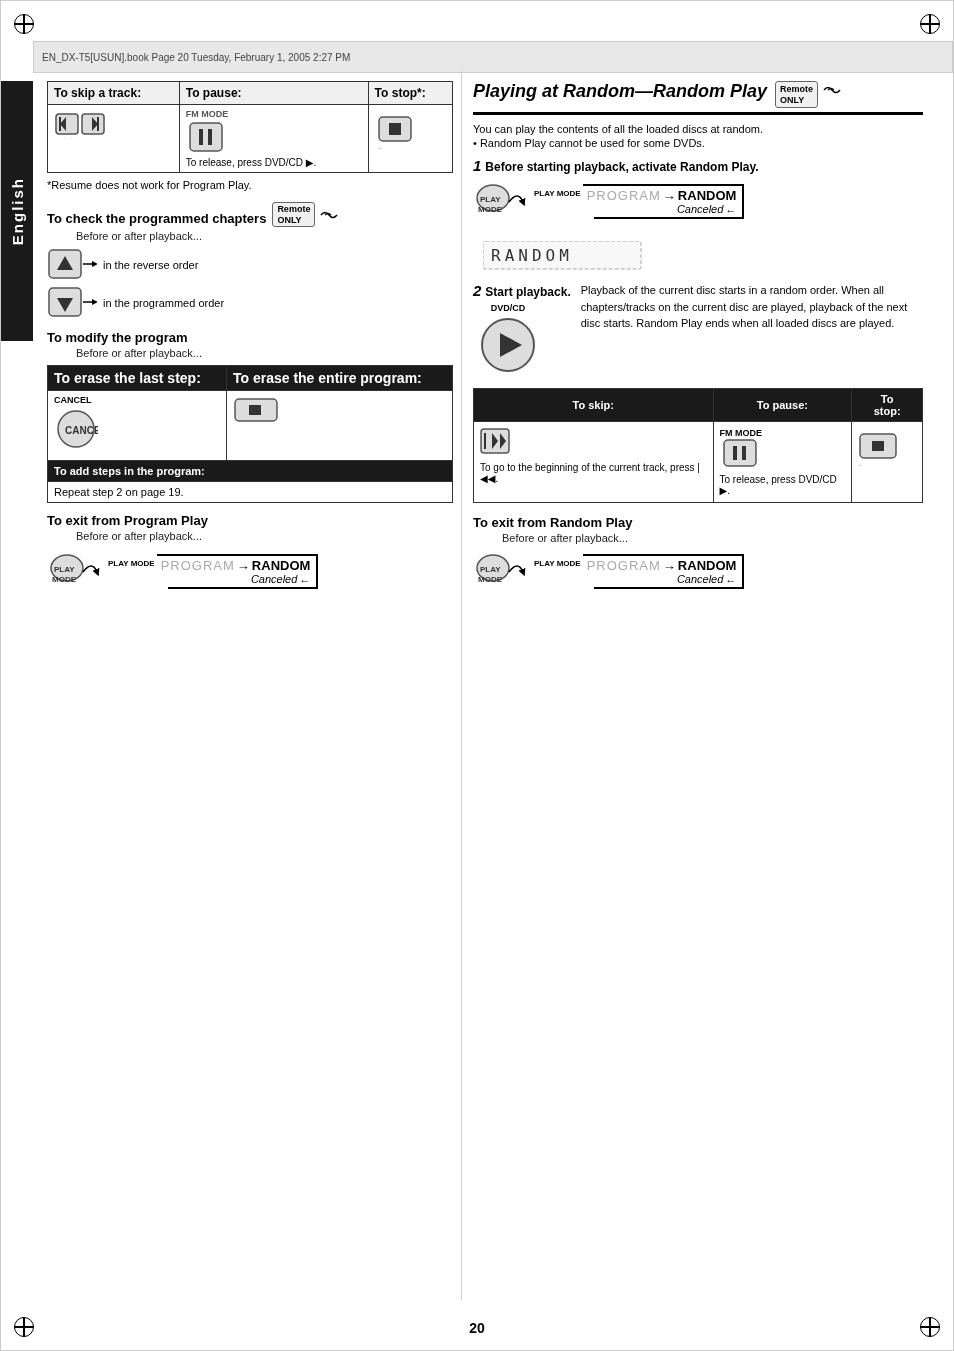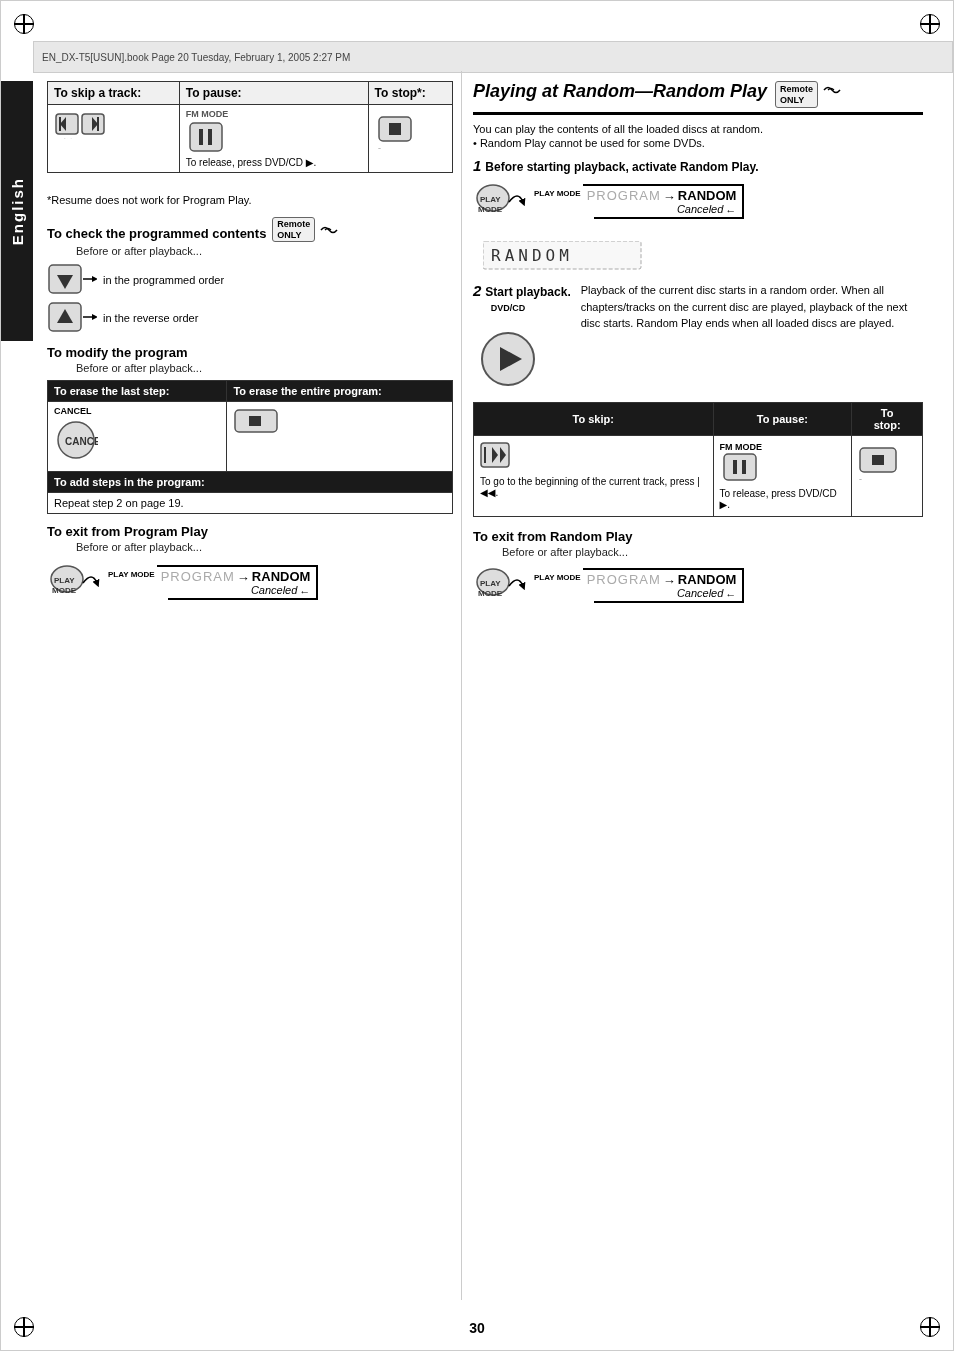--- a/index.html
+++ b/index.html
@@ -101,21 +101,21 @@
       left: 462px;
       top: 70px;
       width: 478px;
       padding: 10px 18px 10px 10px;
     }
 
     
     .sps-table {
       width: 100%;
       border-collapse: collapse;
-      margin-bottom: 21px;
+      margin-bottom: 6px;
       border-radius: 6px;
     }
     .sps-table th {
       border: 1px solid #333;
       padding: 4px 6px;
       font-size: 12px;
       font-weight: bold;
       background: #f0f0f0;
       text-align: left;
     }
@@ -191,21 +191,21 @@
 
     
     .modify-table {
       width: 100%;
       border-collapse: collapse;
       margin: 4px 0;
     }
     .modify-table th {
       border: 1px solid #333;
       padding: 4px 6px;
-      font-size: 11px;
+      font-size: 14px;
       font-weight: bold;
       background: #1a1a1a;
       color: #fff;
       text-align: left;
     }
     .modify-table td {
       border: 1px solid #333;
       padding: 4px 6px;
       font-size: 11px;
       vertical-align: top;
@@ -313,51 +313,51 @@
               <text x="2" y="46" font-size="11">☞</text>
             </svg>
           </td>
         </tr>
       </tbody>
     </table>
     <div class="resume-note">*Resume does not work for Program Play.</div>
 
     <div style="margin-top:6px;">
       <div style="display:flex; align-items:center; margin-bottom:2px;">
-        <span class="section-heading" style="font-size:13px;">To check the programmed contents</span>
+        <span class="section-heading" style="font-size:13px;">To check the programmed chapters</span>
         <span class="remote-badge">Remote<br>ONLY</span>
         <svg width="22" height="18" style="margin-left:4px;">
           <path d="M2,9 Q6,4 10,9 Q14,14 18,9" stroke="#000" stroke-width="1.5" fill="none"></path>
           <path d="M6,9 Q9,6 12,9" stroke="#000" stroke-width="1.2" fill="none"></path>
         </svg>
       </div>
       <div class="section-sub">Before or after playback...</div>
-
-      <div class="order-text">
-        <svg width="50" height="34">
-          <rect x="2" y="2" width="32" height="28" rx="4" fill="#ddd" stroke="#555" stroke-width="1.5"></rect>
-          <polygon points="10,12 26,12 18,26" fill="#333"></polygon>
-          <line x1="36" y1="16" x2="48" y2="16" stroke="#000" stroke-width="1.5" marker-end="url(#arrowhead)"></line>
-        </svg>
-        <span style="font-size:11px;">in the programmed order</span>
-      </div>
 
       <div class="order-text">
         <svg width="50" height="34">
           <rect x="2" y="2" width="32" height="28" rx="4" fill="#ddd" stroke="#555" stroke-width="1.5"></rect>
           <polygon points="18,8 10,22 26,22" fill="#333"></polygon>
 
           <line x1="36" y1="16" x2="48" y2="16" stroke="#000" stroke-width="1.5" marker-end="url(#arrowhead)"></line>
           <defs>
             <marker id="arrowhead" markerWidth="4" markerHeight="4" refX="2" refY="2" orient="auto">
               <polygon points="0 0, 4 2, 0 4" fill="#000"></polygon>
             </marker>
           </defs>
         </svg>
         <span style="font-size:11px;">in the reverse order</span>
+      </div>
+
+      <div class="order-text">
+        <svg width="50" height="34">
+          <rect x="2" y="2" width="32" height="28" rx="4" fill="#ddd" stroke="#555" stroke-width="1.5"></rect>
+          <polygon points="10,12 26,12 18,26" fill="#333"></polygon>
+          <line x1="36" y1="16" x2="48" y2="16" stroke="#000" stroke-width="1.5" marker-end="url(#arrowhead)"></line>
+        </svg>
+        <span style="font-size:11px;">in the programmed order</span>
       </div>
     </div>
 
     <div style="margin-top:8px;">
       <div class="section-heading" style="font-size:13px;">To modify the program</div>
       <div class="section-sub">Before or after playback...</div>
       <table class="modify-table">
         <thead>
           <tr>
             <th>To erase the last step:</th>
@@ -495,21 +495,21 @@
 
     <div style="margin-bottom:8px;">
       <div style="display:flex; align-items:flex-start; gap:10px;">
         <div>
           <div style="display:flex; align-items:baseline; gap:4px; margin-bottom:4px;">
             <span style="font-size:15px; font-weight:bold; font-style:italic;">2</span>
             <span class="step-text" style="font-size:12px; font-weight:bold;">Start playback.</span>
           </div>
 
           <div style="text-align:center; width:70px;">
-            <div style="font-size:9px; font-weight:bold; text-align:center; margin-bottom:16px;">DVD/CD</div>
+            <div style="font-size:9px; font-weight:bold; text-align:center; margin-bottom:2px;">DVD/CD</div>
             <svg width="60" height="60">
               <circle cx="30" cy="30" r="26" fill="#ddd" stroke="#555" stroke-width="2"></circle>
               <polygon points="22,18 22,42 44,30" fill="#333"></polygon>
             </svg>
           </div>
         </div>
         <div style="flex:1; font-size:11px; line-height:1.5;">Playback of the current disc starts in a random order. When all chapters/tracks on the current disc are played, playback of the next disc starts. Random Play ends when all loaded discs are played.</div>
       </div>
     </div>
 
@@ -584,15 +584,15 @@
             </div>
           </div>
         </div>
       </div>
     </div>
 
   </div>
 
   <div style="position:absolute; left:460px; top:70px; bottom:50px; width:1px; background:#ccc;"></div>
 
-  <div class="page-number">30</div>
+  <div class="page-number">20</div>
 
 </div>
 
 </body></html>

